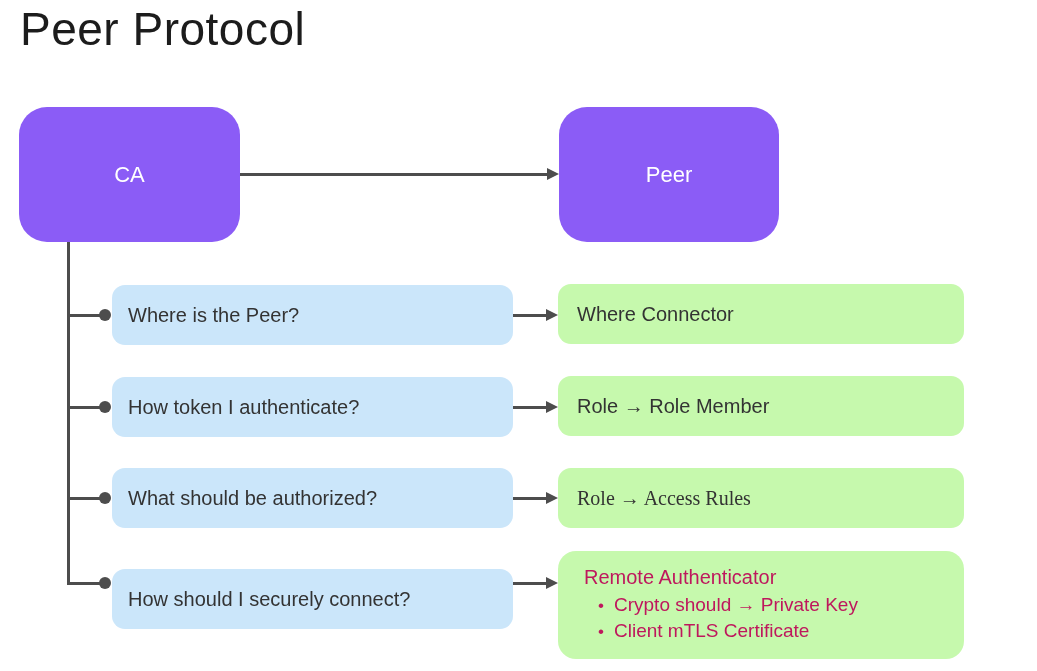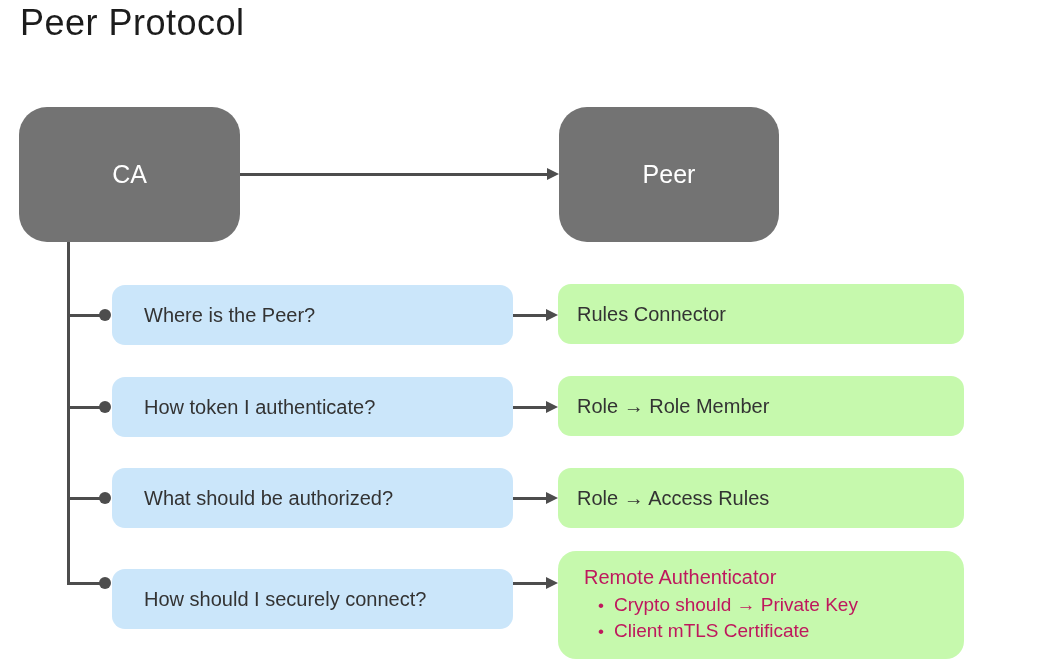--- a/index.html
+++ b/index.html
@@ -6,48 +6,48 @@
   html, body { background: #ffffff; }
   body {
     font-family: "Liberation Sans", "DejaVu Sans", sans-serif;
     width: 1037px; height: 671px; overflow: hidden;
   }
   .canvas {
     position: relative; width: 1037px; height: 671px; background: #ffffff;
   }
   .title {
     position: absolute; left: 20px; top: 2px;
-    font-size: 36px; font-weight: 400; color: #1c1c1c;
+    font-size: 46px; font-weight: 400; color: #1c1c1c;
     letter-spacing: 0.5px; white-space: nowrap;
   }
   .node {
-    position: absolute; background: #737373; border-radius: 28px;
+    position: absolute; background: #8b5cf6; border-radius: 28px;
     display: flex; align-items: center; justify-content: center;
-    color: #ffffff; font-size: 25px;
+    color: #ffffff; font-size: 22px;
   }
   .node-ca  { left: 19px;  top: 107px; width: 221px; height: 135px; }
   .node-peer{ left: 559px; top: 107px; width: 220px; height: 135px; }
 
   .hline { position: absolute; height: 3px; background: #4d4d4d; }
   .vline { position: absolute; width: 3px;  background: #4d4d4d; }
   .arrowhead {
     position: absolute; width: 0; height: 0;
     border-top: 6.5px solid transparent;
     border-bottom: 6.5px solid transparent;
     border-left: 12px solid #4d4d4d;
   }
   .dot {
     position: absolute; width: 12px; height: 12px; border-radius: 50%;
     background: #4d4d4d;
   }
   .qbox {
     position: absolute; left: 112px; width: 401px; height: 60px;
     background: #cbe6fa; border-radius: 13px;
     display: flex; align-items: center;
-    padding-left: 32px; font-size: 20px; color: #333333;
+    padding-left: 16px; font-size: 20px; color: #333333;
   }
   .abox {
     position: absolute; left: 558px; width: 406px; height: 60px;
     background: #c6f9ad; border-radius: 13px;
     display: flex; align-items: center;
     padding-left: 19px; font-size: 20px; color: #333333;
   }
   .abox-tall {
     position: absolute; left: 558px; top: 551px; width: 406px; height: 108px;
     background: #c6f9ad; border-radius: 18px;
@@ -79,42 +79,42 @@
   <div class="vline" style="left:67px; top:242px; height:343px;"></div>
 
   <div class="hline" style="left:67px; top:314px; width:34px;"></div>
   <div class="dot" style="left:99px; top:309px;"></div>
   <div class="qbox" style="top:285px;">
     <span>Where is the Peer?</span>
   </div>
   <div class="hline" style="left:513px; top:314px; width:34px;"></div>
   <div class="arrowhead" style="left:546px; top:309px;"></div>
   <div class="abox" style="top:284px;">
-    <span>Rules Connector</span>
+    <span>Where Connector</span>
   </div>
 
   <div class="hline" style="left:67px; top:406px; width:34px;"></div>
   <div class="dot" style="left:99px; top:401px;"></div>
   <div class="qbox" style="top:377px;">
     <span>How token I authenticate?</span>
   </div>
   <div class="hline" style="left:513px; top:406px; width:34px;"></div>
   <div class="arrowhead" style="left:546px; top:401px;"></div>
   <div class="abox" style="top:376px;">
     <span>Role  →  Role Member</span>
   </div>
 
   <div class="hline" style="left:67px; top:497px; width:34px;"></div>
   <div class="dot" style="left:99px; top:492px;"></div>
   <div class="qbox" style="top:468px;">
     <span>What should be authorized?</span>
   </div>
   <div class="hline" style="left:513px; top:497px; width:34px;"></div>
   <div class="arrowhead" style="left:546px; top:492px;"></div>
-  <div class="abox" style="top:468px;">
+  <div class="abox" style="top:468px;font-family:Liberation Serif, serif;">
     <span>Role  →  Access Rules</span>
   </div>
 
   <div class="hline" style="left:67px; top:582px; width:34px;"></div>
   <div class="dot" style="left:99px; top:577px;"></div>
   <div class="qbox" style="top:553px;margin-top:16px;">
     <span>How should I securely connect?</span>
   </div>
   <div class="hline" style="left:513px; top:582px; width:34px;"></div>
   <div class="arrowhead" style="left:546px; top:577px;"></div>

